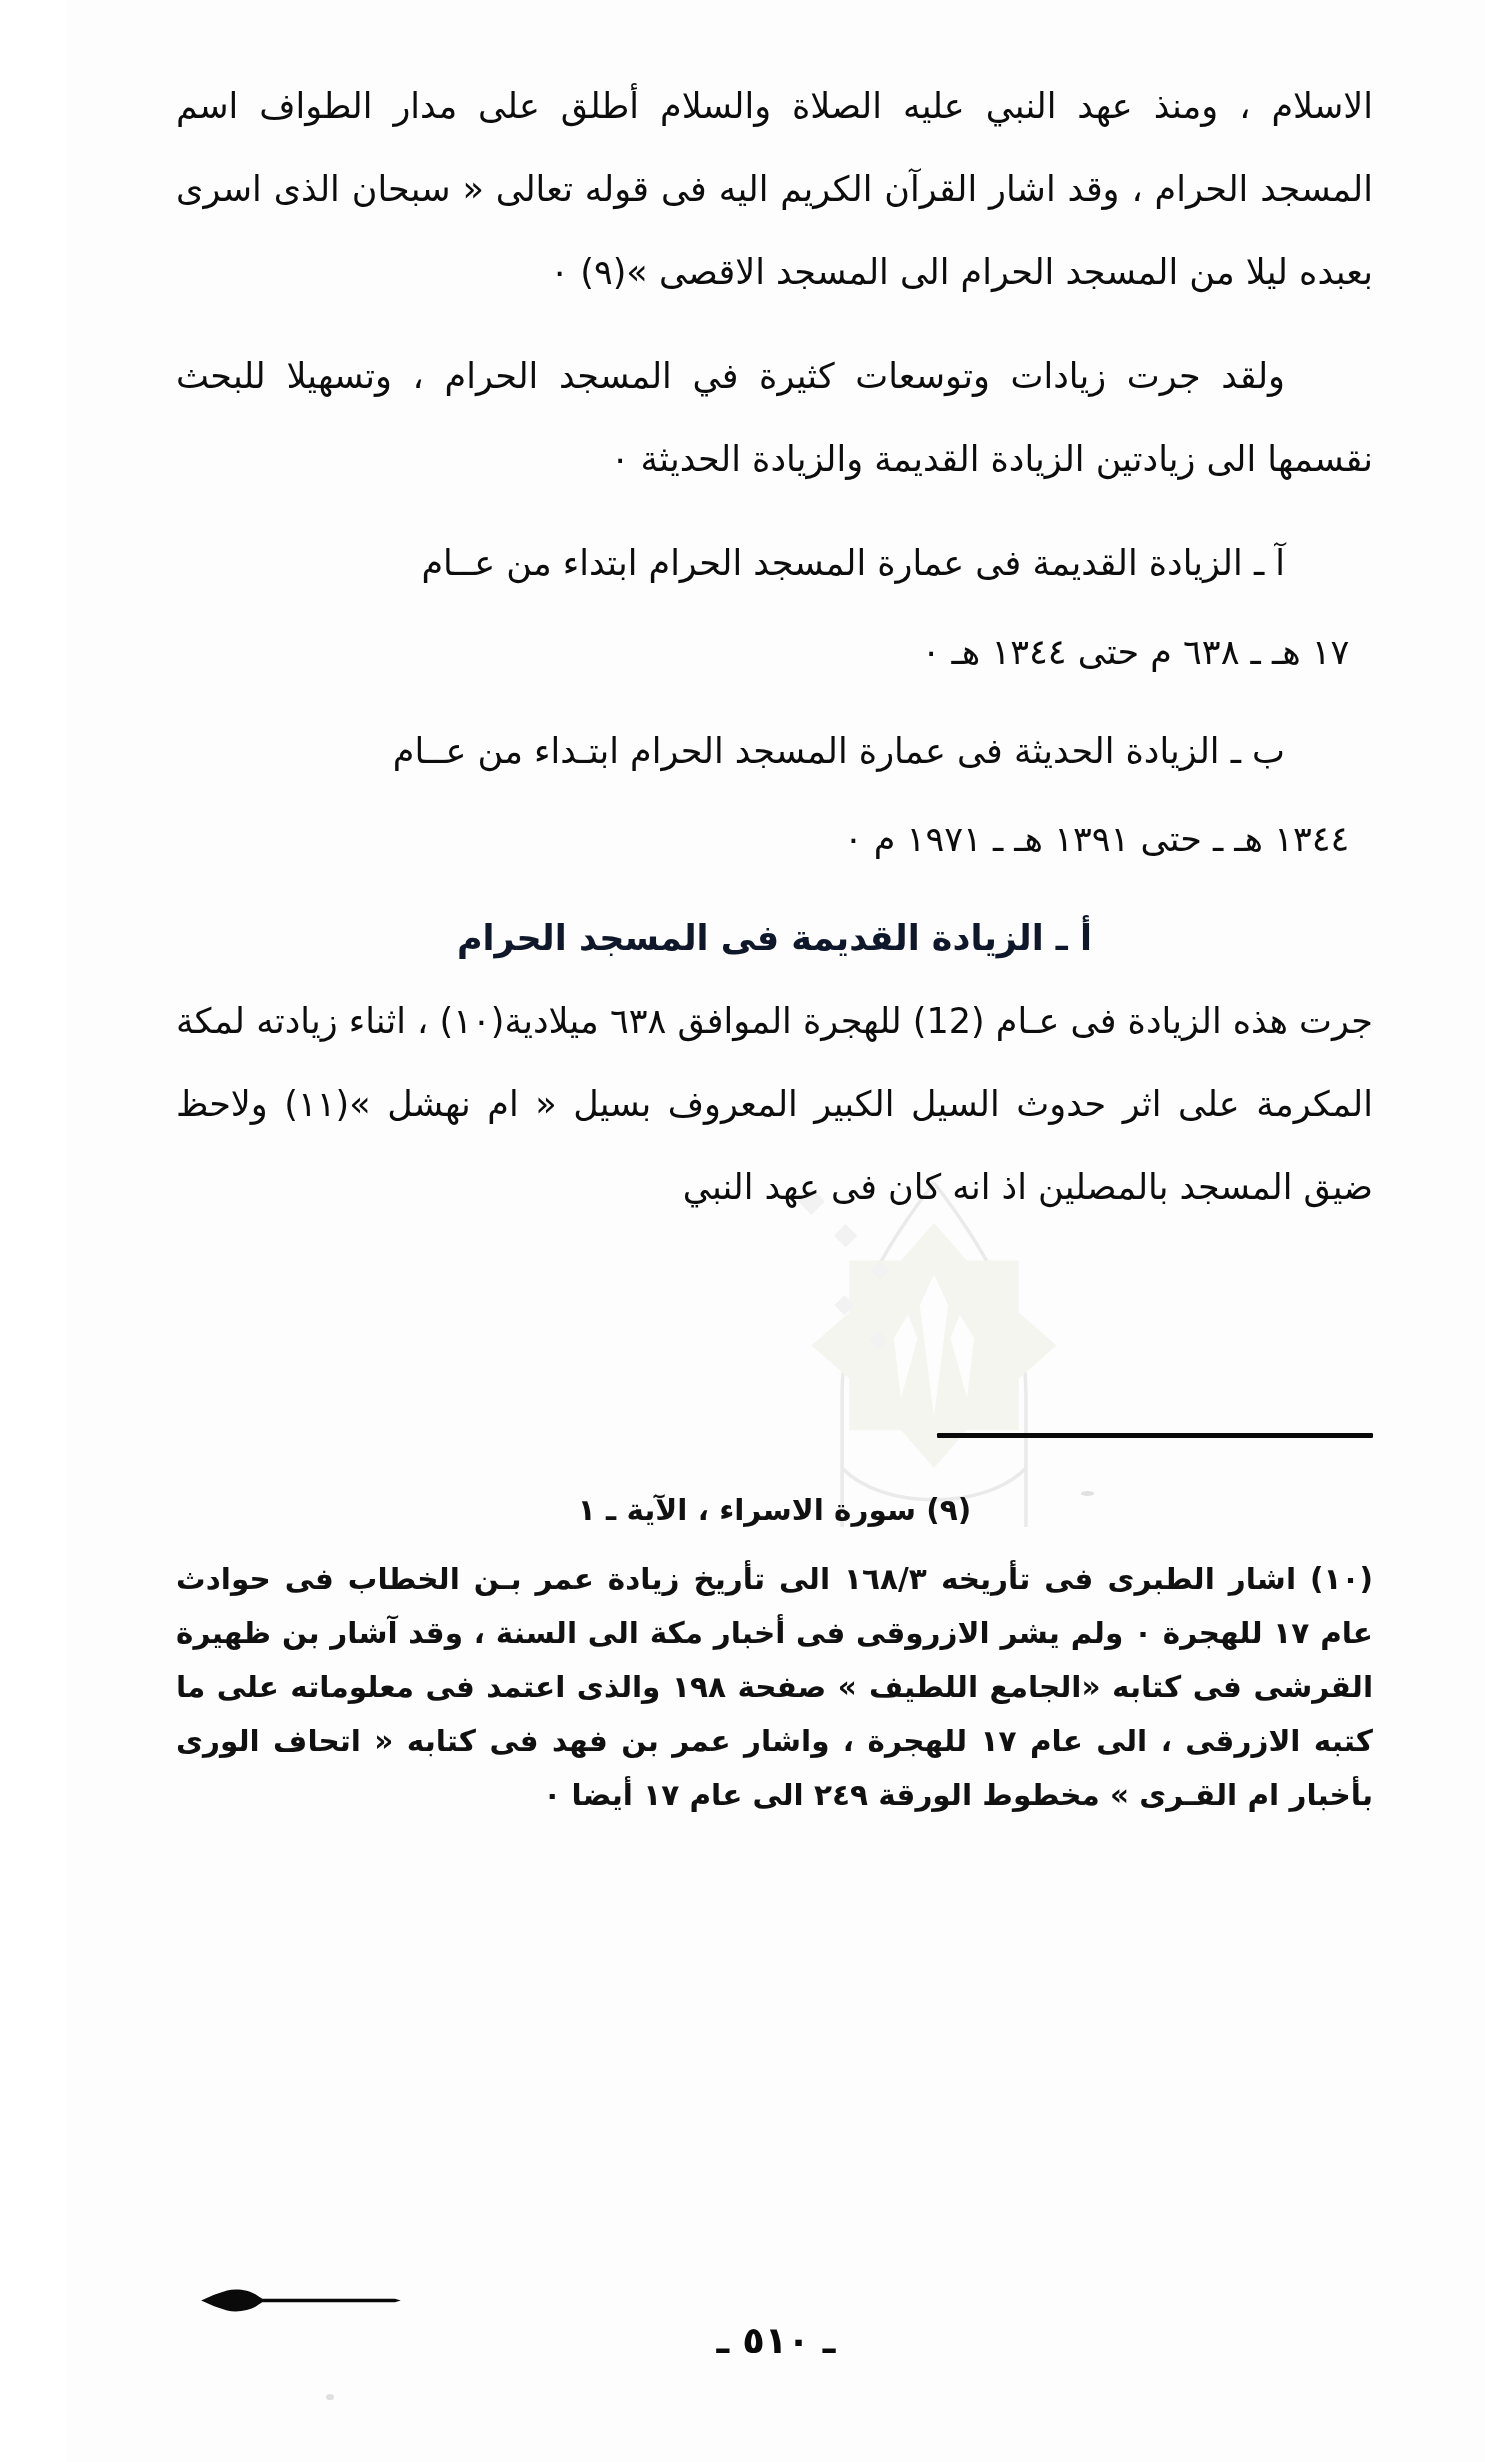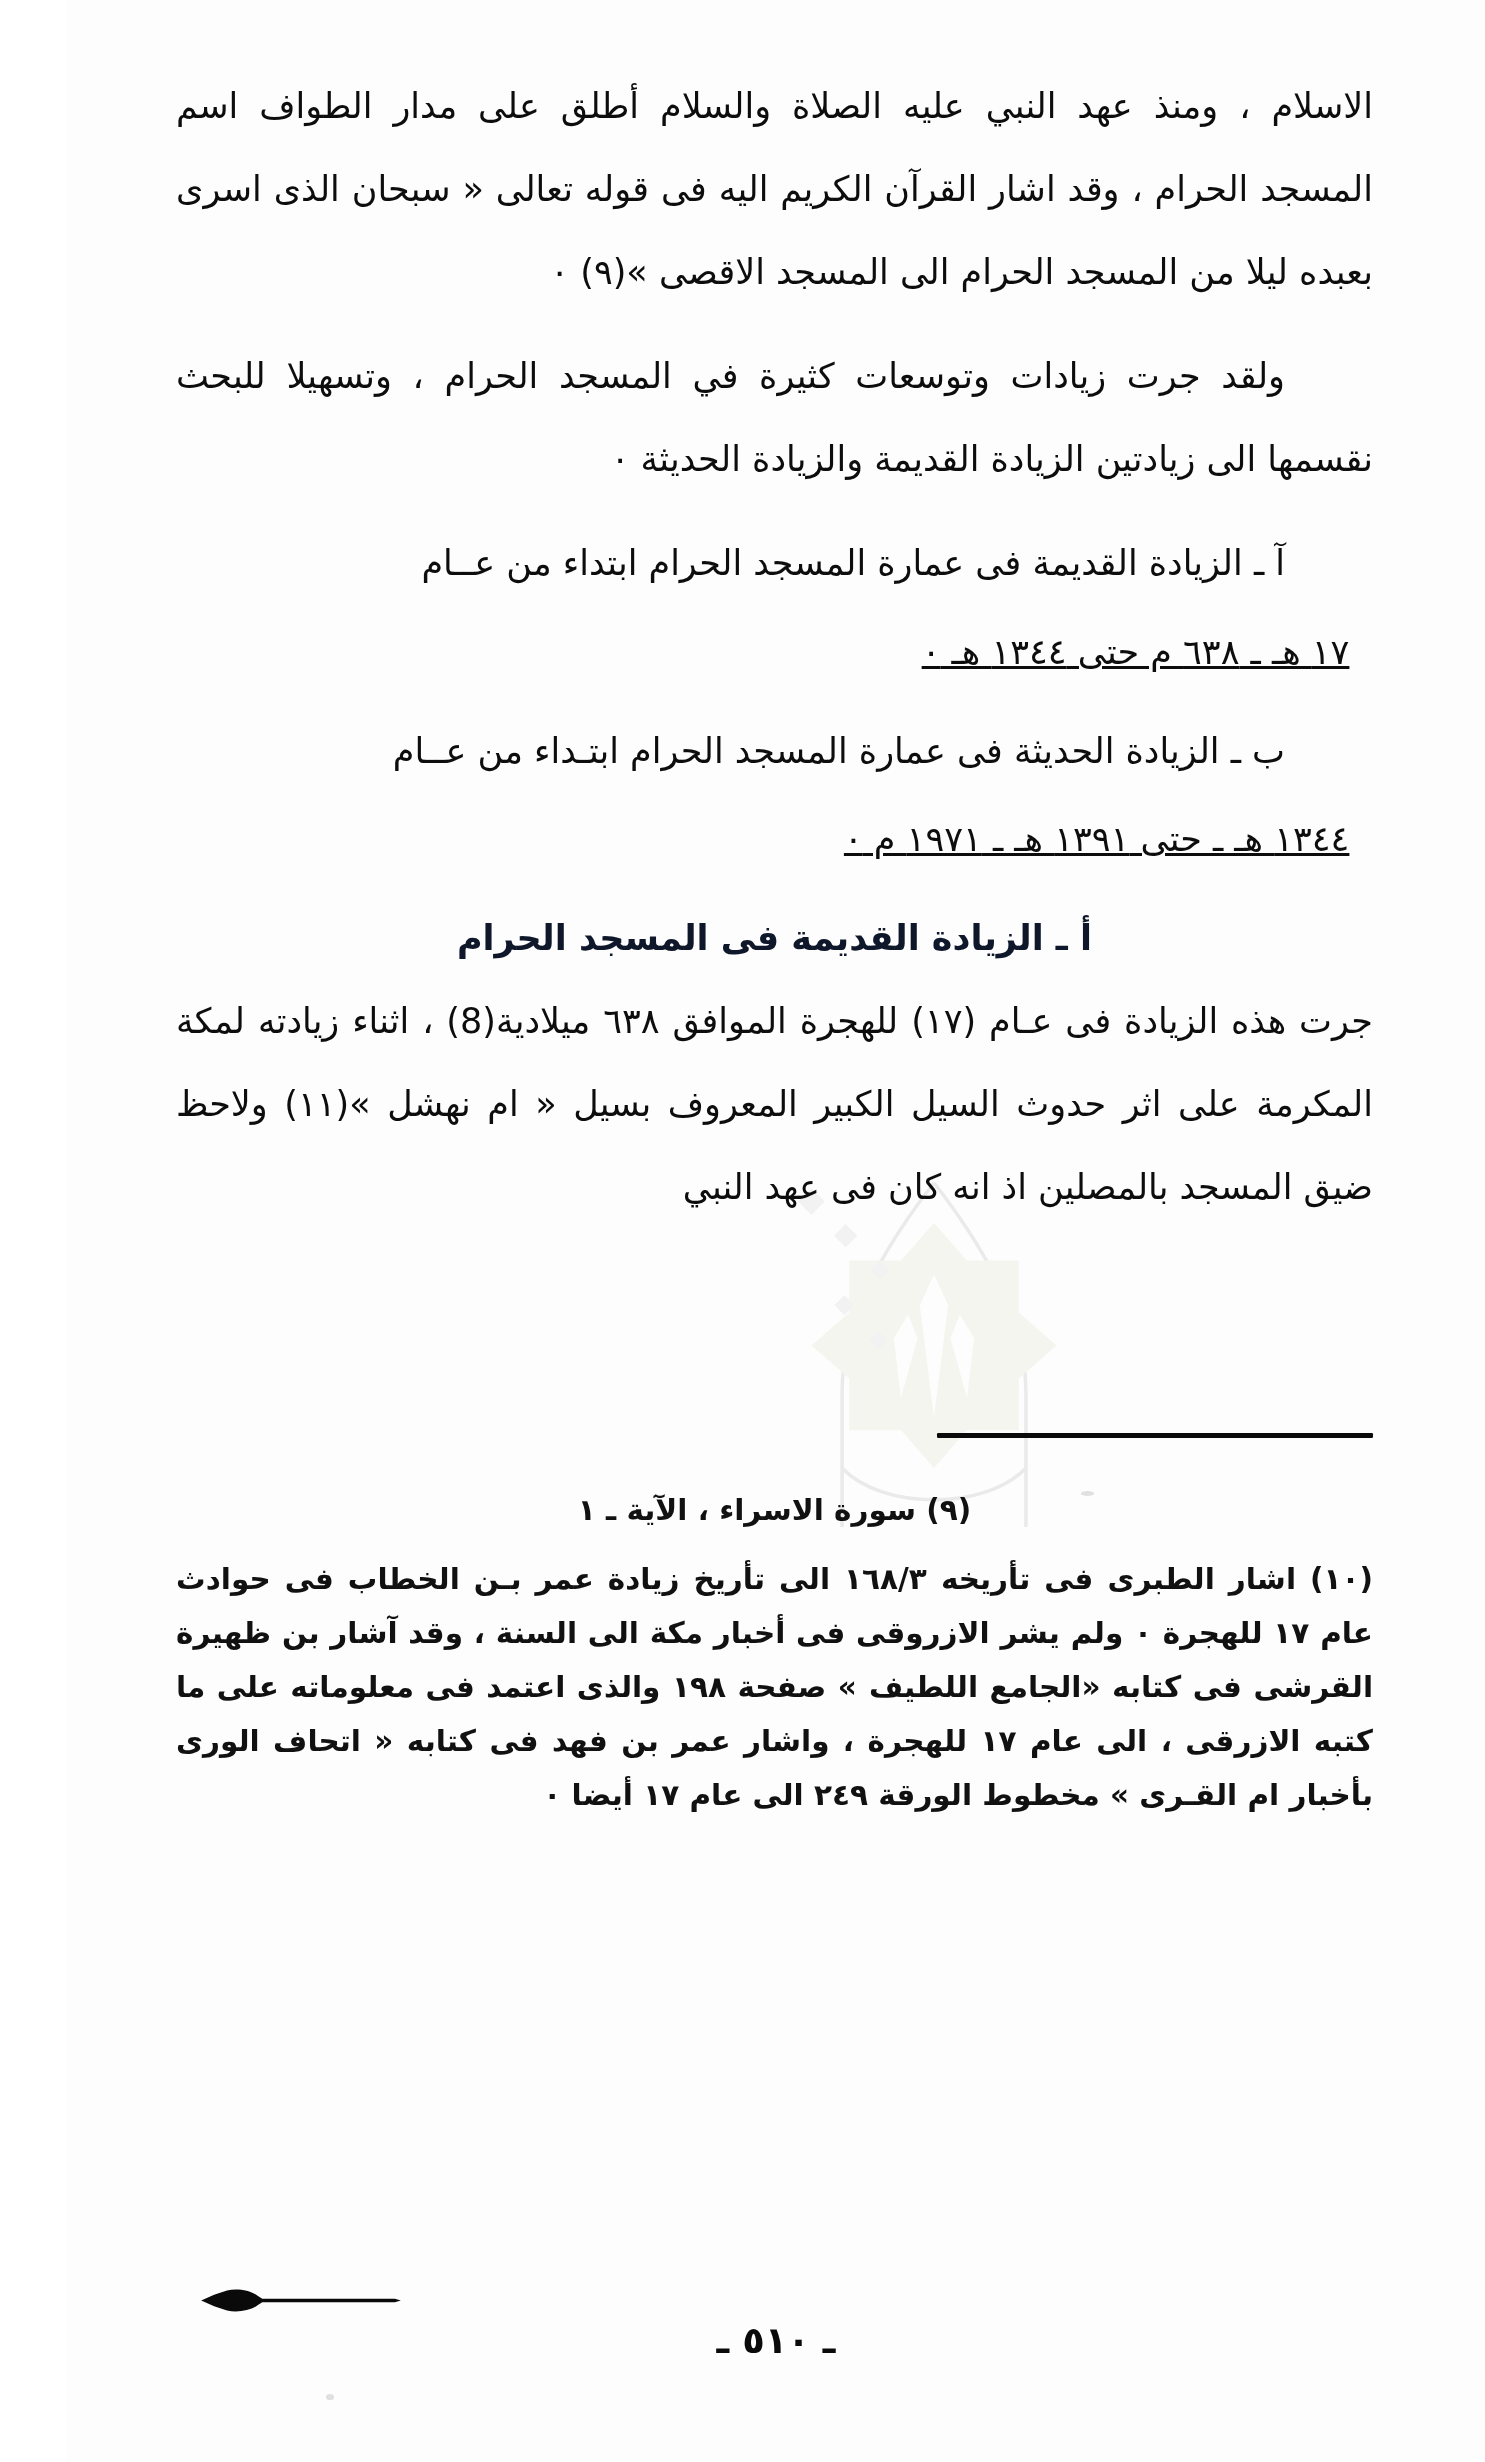--- a/index.html
+++ b/index.html
@@ -56,21 +56,21 @@
   .para.indent { text-indent: 88px; }
 
   
   .line {
     display: block;
     color: #0d0d0d;
     font-size: 35px;
     line-height: 83px;
     font-weight: 500;
   }
-  .line.pad-right { padding-right: 23.6px; text-decoration: underline; }
+  .line.pad-right { padding-right: 23.6px; }
 
   .heading {
     margin: 20px 0 3.5px 0;
     color: #0f172a;
     font-size: 35px;
     line-height: 75px;
     font-weight: bold;
     text-align: center;
     letter-spacing: 0.3px;
   }
@@ -194,21 +194,21 @@
     <span class="line pad-right">١٧ هـ ـ ٦٣٨ م حتى ١٣٤٤ هـ ٠</span>
 
     <div class="spacer-sm"></div>
 
     <p class="para indent">ب ـ الزيادة الحديثة فى عمارة المسجد الحرام ابتـداء من عــام</p>
     <span class="line pad-right">١٣٤٤ هـ ـ            حتى ١٣٩١ هـ ـ ١٩٧١ م ٠</span>
 
     <h2 class="heading">أ ـ الزيادة القديمة فى المسجد الحرام</h2>
 
 
-    <p class="para cont">جرت هذه الزيادة فى عـام (١٧) للهجرة الموافق ٦٣٨ ميلادية(8) ، اثناء زيادته لمكة المكرمة على اثر حدوث السيل الكبير المعروف بسيل « ام نهشل »(١١) ولاحظ ضيق المسجد بالمصلين اذ انه كان فى عهد النبي</p>
+    <p class="para cont">جرت هذه الزيادة فى عـام (12) للهجرة الموافق ٦٣٨ ميلادية(١٠) ، اثناء زيادته لمكة المكرمة على اثر حدوث السيل الكبير المعروف بسيل « ام نهشل »(١١) ولاحظ ضيق المسجد بالمصلين اذ انه كان فى عهد النبي</p>
   </div>
 
   <div id="footnotes">
 
     <div id="fn-rule"></div>
 
     <p class="fn-first">(٩)  سورة الاسراء ، الآية ـ ١</p>
 
     <p class="fn"><span>(١٠) اشار الطبرى فى تأريخه ١٦٨/٣ الى تأريخ زيادة عمر بـن الخطاب فى حوادث عام ١٧ للهجرة ٠ ولم يشر الازروقى فى أخبار مكة الى السنة ، وقد آشار بن ظهيرة القرشى فى كتابه «</span><b>الجامع اللطيف</b><span>» صفحة ١٩٨ والذى اعتمد فى معلوماته على ما كتبه الازرقى ، الى عام ١٧ للهجرة ، واشار عمر بن فهد فى كتابه « اتحاف الورى بأخبار ام القـرى » مخطوط الورقة ٢٤٩ الى عام ١٧ أيضا ٠</span></p>
 

